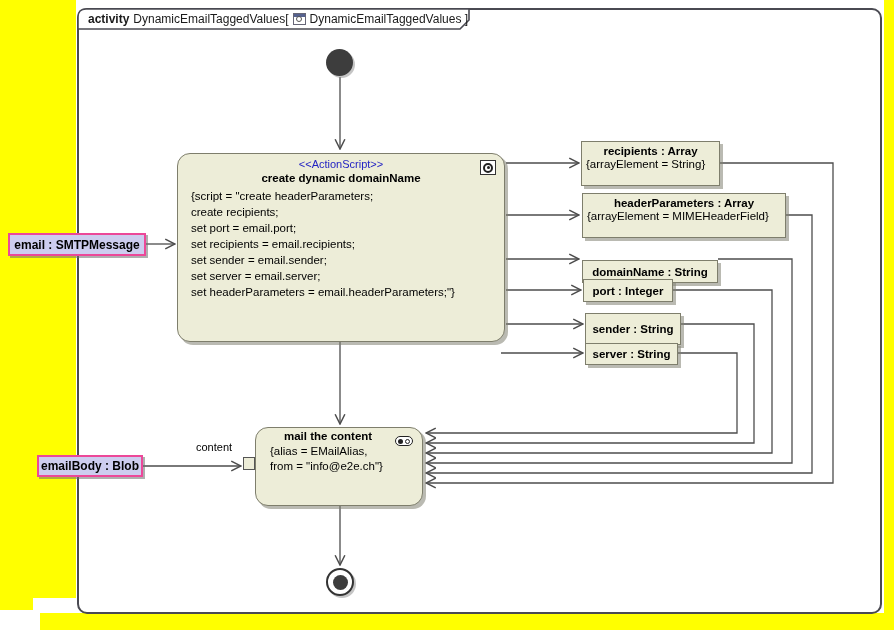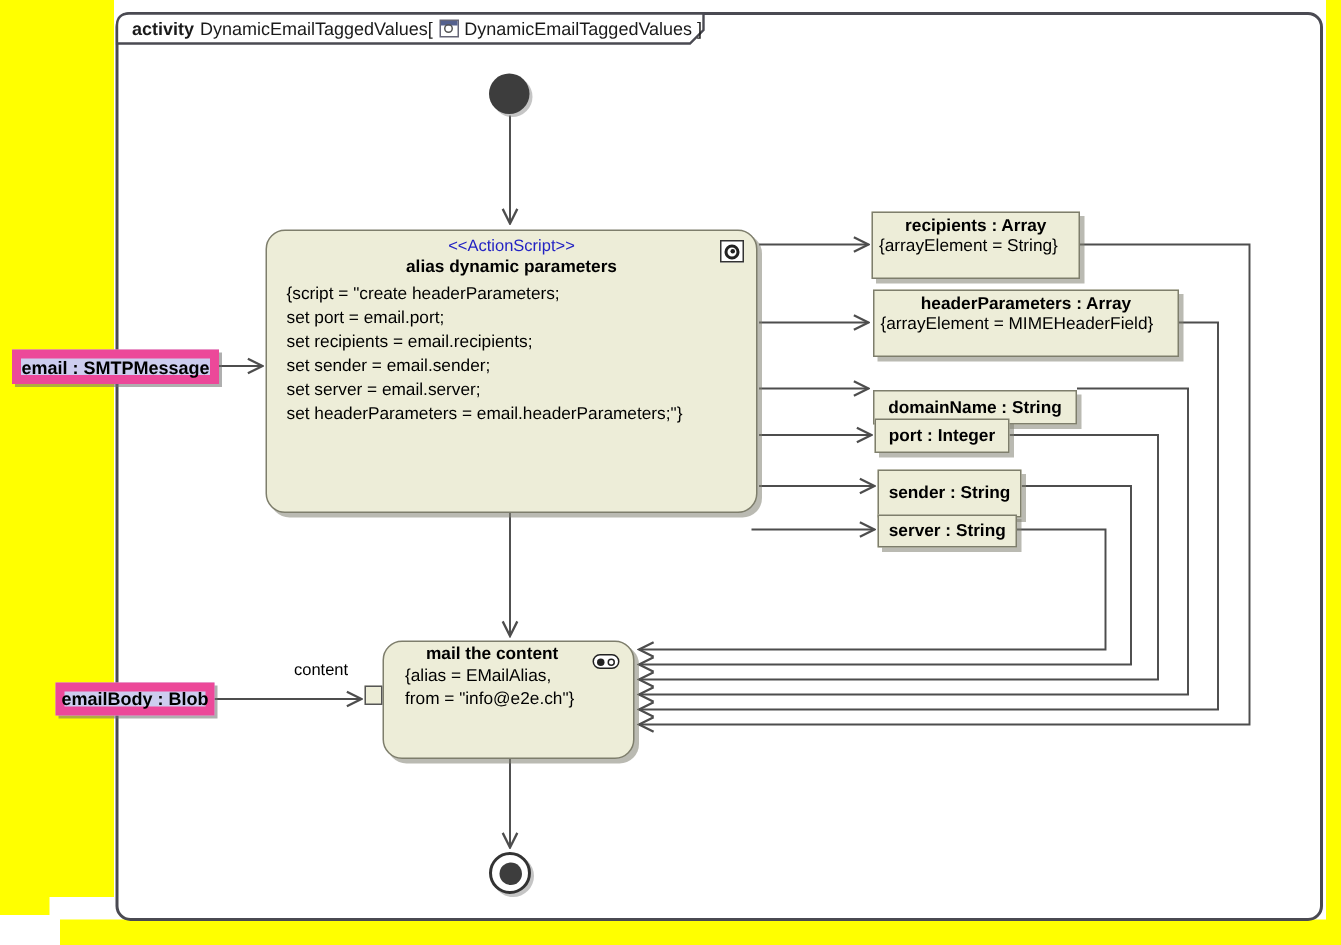--- a/index.html
+++ b/index.html
@@ -40,21 +40,21 @@
   .stereo { color:#2323c3; font-size:11px; text-align:center; padding-top:4px; white-space:nowrap; }
   .nname { font-weight:bold; font-size:11.5px; text-align:center; white-space:nowrap; padding-top:2px; }
   .script { font-size:11.5px; line-height:16px; padding:4px 0 0 13px; white-space:nowrap; }
   .tagline { font-size:11.5px; line-height:15px; padding-left:14px; white-space:nowrap; }
   .objnode .nname { padding-top:3px; }
   .objnode .tagline { padding-left:4px; }
   .objnode1 { display:flex; align-items:center; justify-content:center;
               font-weight:bold; font-size:11.5px; white-space:nowrap; }
   
   .inputbox {
-    position:absolute; z-index:4; background:#cdcdef; border:6px solid #ec4899;
+    position:absolute; z-index:4; background:#cdcdef; border:2px solid #ec4899;
     box-shadow:2px 2px 0 rgba(110,110,110,0.55);
     display:flex; align-items:center; justify-content:center;
     font-weight:bold; font-size:12px; white-space:nowrap;
   }
   
   .initial {
     left:326px; top:49px; width:27px; height:27px; border-radius:50%;
     background:#3d3d3d; z-index:3; box-shadow:2px 2px 0 rgba(140,140,140,0.5);
   }
   .final {
@@ -137,23 +137,24 @@
 
 <div class="abs initial"></div>
 
 <div class="node rounded" style="left:177px;top:153px;width:328px;height:189px;">
   <div class="act-icon">
     <span class="gear-ring">
         <span class="gear-hub"></span>
       </span>
   </div>
   <div class="stereo">&lt;&lt;ActionScript&gt;&gt;</div>
-  <div class="nname">alias dynamic parameters</div>
+  <div class="nname">create dynamic domainName</div>
   <div class="script">
     <div>{script = "create headerParameters;</div>
+    <div>create recipients;</div>
     <div>set port = email.port;</div>
     <div>set recipients = email.recipients;</div>
     <div>set sender = email.sender;</div>
     <div>set server = email.server;</div>
     <div>set headerParameters = email.headerParameters;"}</div>
   </div>
 </div>
 
 <div class="node objnode" style="left:581px;top:141px;width:139px;height:45px;">
   <div class="nname">recipients : Array</div>

